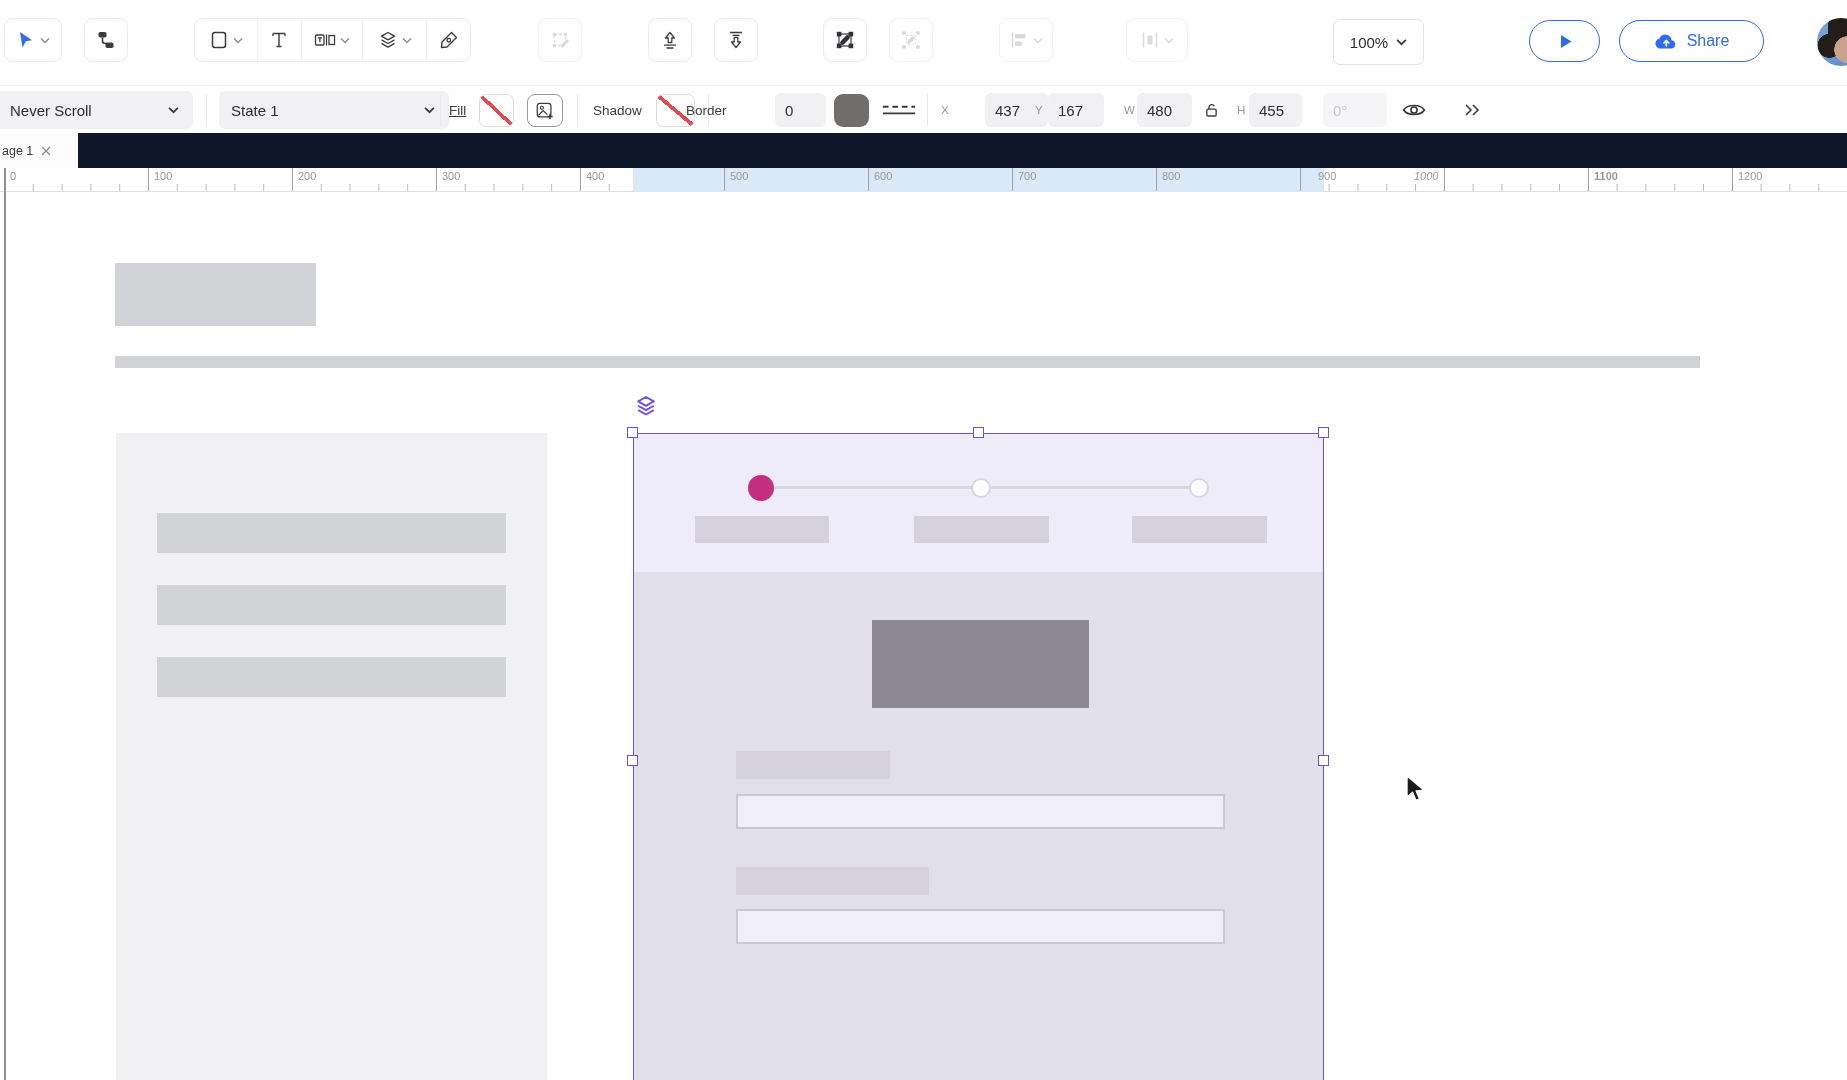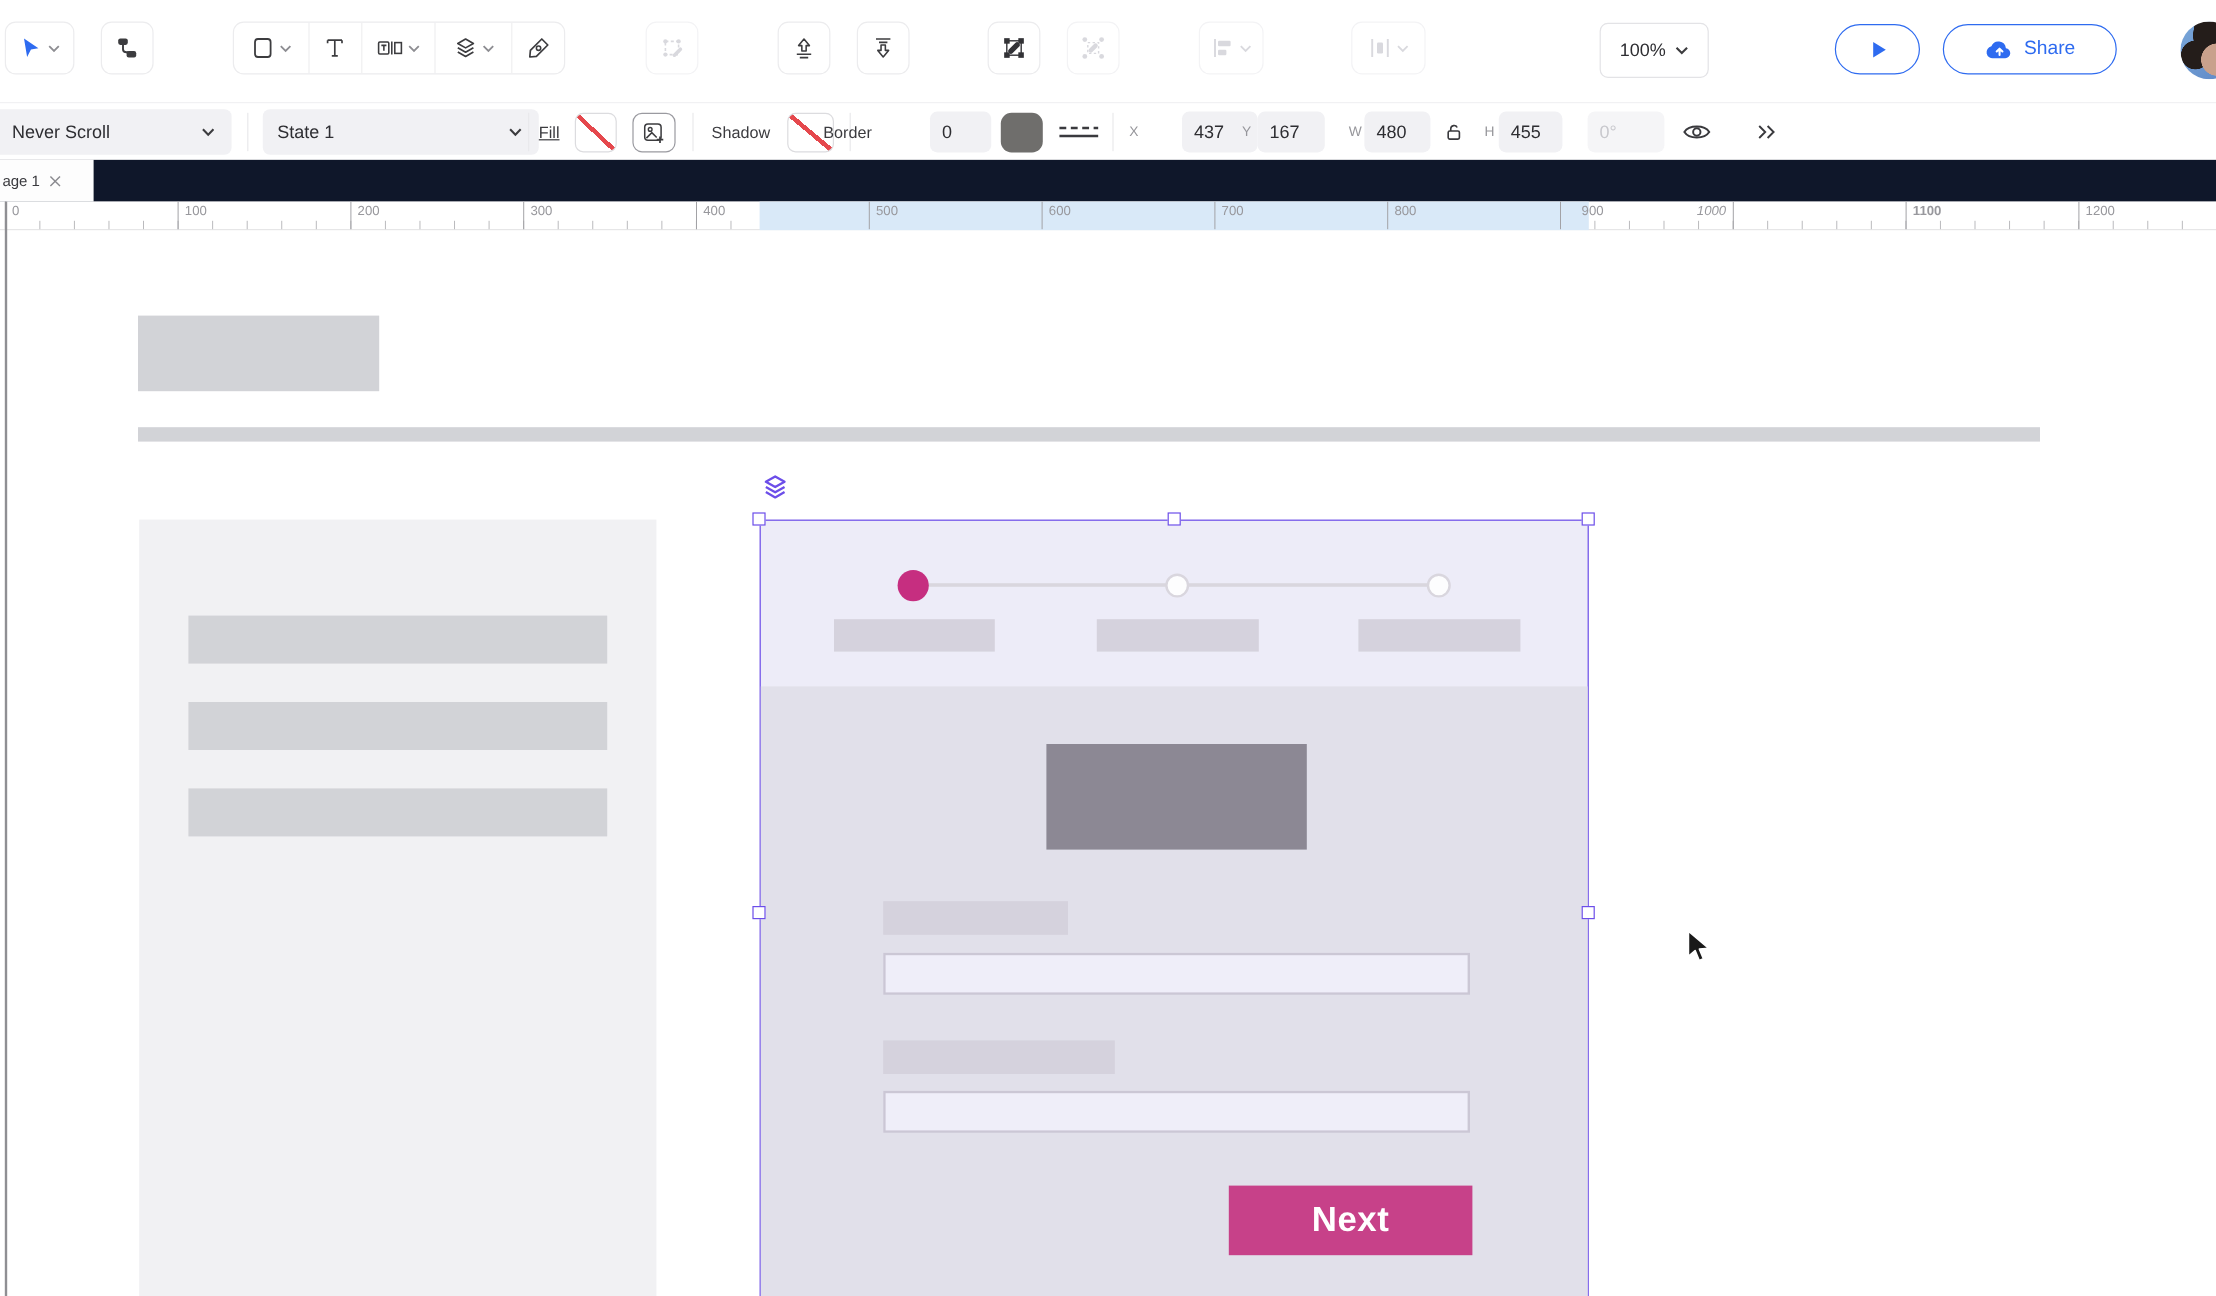--- a/index.html
+++ b/index.html
@@ -369,21 +369,20 @@
   <div class="dot-open" style="left:337px;"></div>
   <div class="dot-open" style="left:555px;"></div>
   <div class="stepbar" style="left:61px;width:134px;"></div>
   <div class="stepbar" style="left:280px;width:135px;"></div>
   <div class="stepbar" style="left:498px;width:135px;"></div>
   <div class="img-ph"></div>
   <div class="flabel" style="left:102px;top:317px;width:154px;"></div>
   <div class="finput" style="top:360px;"></div>
   <div class="flabel" style="left:102px;top:433px;width:193px;"></div>
   <div class="finput" style="top:475px;"></div>
-  <button class="nextbtn">Next</button>
 </div>
 
 <div class="handle" style="left:627px;top:427px;"></div>
 <div class="handle" style="left:973px;top:427px;"></div>
 <div class="handle" style="left:1318px;top:427px;"></div>
 <div class="handle" style="left:627px;top:755px;"></div>
 <div class="handle" style="left:1318px;top:755px;"></div>
 
 <div class="mouse">
   <svg width="24" height="30" viewBox="0 0 24 30">

